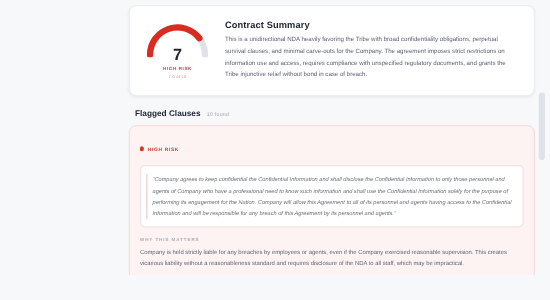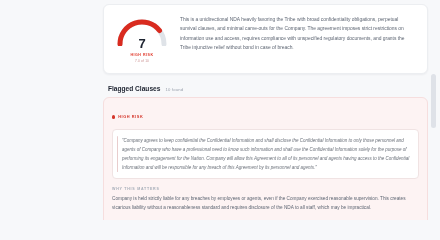--- a/index.html
+++ b/index.html
@@ -226,20 +226,21 @@
             <path d="M5 27 A 22 22 0 0 1 49 27" fill="none" stroke="#dfe3e8" stroke-width="5" stroke-linecap="round"></path>
             <path d="M5 27 A 22 22 0 0 1 44.5 13.6" fill="none" stroke="#d92b1f" stroke-width="5" stroke-linecap="round"></path>
           </svg>
         </div>
         <div class="gauge-score">7</div>
         <div class="gauge-label">HIGH RISK</div>
         <div class="gauge-sub">7.0 of 10</div>
       </div>
 
       <div class="summary-body">
+        <div class="summary-title">Contract Summary</div>
         <div class="summary-text">This is a unidirectional NDA heavily favoring the Tribe with broad confidentiality obligations, perpetual survival clauses, and minimal carve-outs for the Company. The agreement imposes strict restrictions on information use and access, requires compliance with unspecified regulatory documents, and grants the Tribe injunctive relief without bond in case of breach.</div>
       </div>
 
     </div>
 
     <div class="section-head">
       <span class="section-title">Flagged Clauses</span>
       <span class="section-count">10 found</span>
     </div>
 

